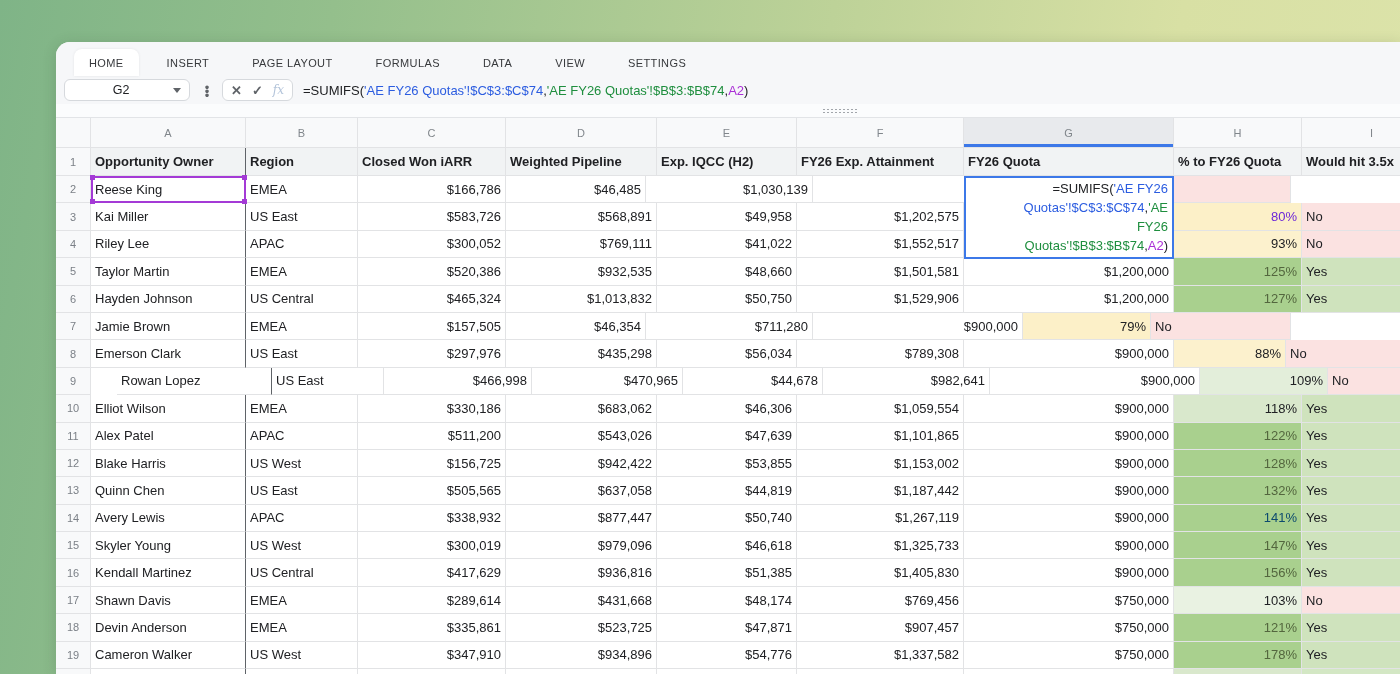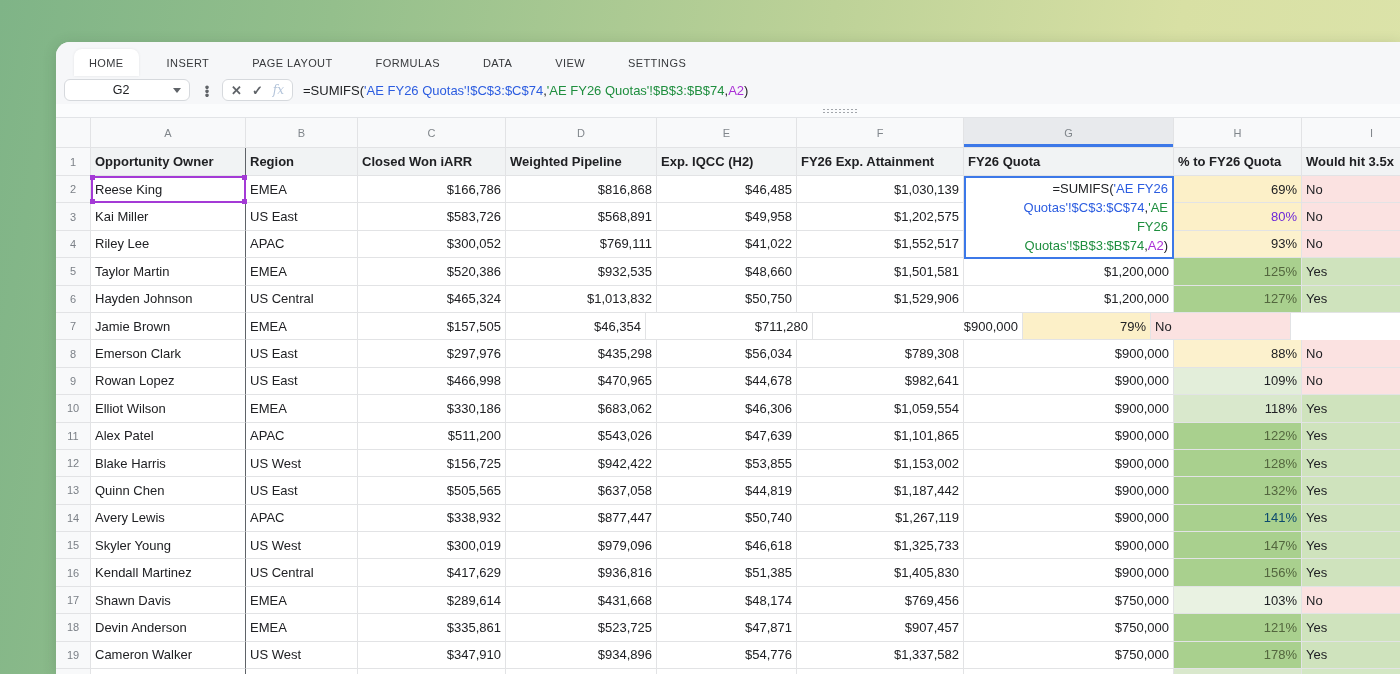--- a/index.html
+++ b/index.html
@@ -134,21 +134,20 @@
             <div class="cell hdr" style="width: 167px;">FY26 Exp. Attainment</div>
             <div class="cell hdr" style="width: 210px;">FY26 Quota</div>
             <div class="cell hdr" style="width: 128px;">% to FY26 Quota</div>
             <div class="cell hdr" style="width: 140px;">Would hit 3.5x</div>
           </div>
           <div class="gridrow" style="height: 27.4px;">
             <div class="rowhead">2</div>
             <div class="cell frozen-a" style="width: 155px;">Reese King</div>
             <div class="cell" style="width: 112px;">EMEA</div>
             <div class="cell right" style="width: 148px;">$166,786</div>
-            <div class="cell right" style="width: 151px;">$816,868</div>
             <div class="cell right" style="width: 140px;">$46,485</div>
             <div class="cell right" style="width: 167px;">$1,030,139</div>
             <div class="cell right" style="width: 210px;"></div>
             <div class="cell right" style="width: 128px; background: rgb(252, 240, 200); color: rgb(32, 33, 36);">69%</div>
             <div class="cell" style="width: 140px; background: rgb(251, 226, 225);">No</div>
           </div>
           <div class="gridrow" style="height: 27.4px;">
             <div class="rowhead">3</div>
             <div class="cell frozen-a" style="width: 155px;">Kai Miller</div>
             <div class="cell" style="width: 112px;">US East</div>
@@ -209,26 +208,26 @@
           </div>
           <div class="gridrow" style="height: 27.4px;">
             <div class="rowhead">8</div>
             <div class="cell frozen-a" style="width: 155px;">Emerson Clark</div>
             <div class="cell" style="width: 112px;">US East</div>
             <div class="cell right" style="width: 148px;">$297,976</div>
             <div class="cell right" style="width: 151px;">$435,298</div>
             <div class="cell right" style="width: 140px;">$56,034</div>
             <div class="cell right" style="width: 167px;">$789,308</div>
             <div class="cell right" style="width: 210px;">$900,000</div>
-            <div class="cell right" style="width: 128px; background: rgb(252, 241, 205); color: rgb(32, 33, 36);">88%</div>
+            <div class="cell right" style="width: 112px; background: rgb(252, 241, 205); color: rgb(32, 33, 36);">88%</div>
             <div class="cell" style="width: 140px; background: rgb(251, 226, 225);">No</div>
           </div>
           <div class="gridrow" style="height: 27.4px;">
             <div class="rowhead">9</div>
-            <div class="cell frozen-a" style="width: 155px;">Rowan Lopez</div>
+            <div class="cell frozen-a" style="width: 155px; margin-left: 26px;">Rowan Lopez</div>
             <div class="cell" style="width: 112px;">US East</div>
             <div class="cell right" style="width: 148px;">$466,998</div>
             <div class="cell right" style="width: 151px;">$470,965</div>
             <div class="cell right" style="width: 140px;">$44,678</div>
             <div class="cell right" style="width: 167px;">$982,641</div>
             <div class="cell right" style="width: 210px;">$900,000</div>
             <div class="cell right" style="width: 128px; background: rgb(227, 238, 218); color: rgb(32, 33, 36);">109%</div>
             <div class="cell" style="width: 140px; background: rgb(251, 226, 225);">No</div>
           </div>
           <div class="gridrow" style="height: 27.4px;">

